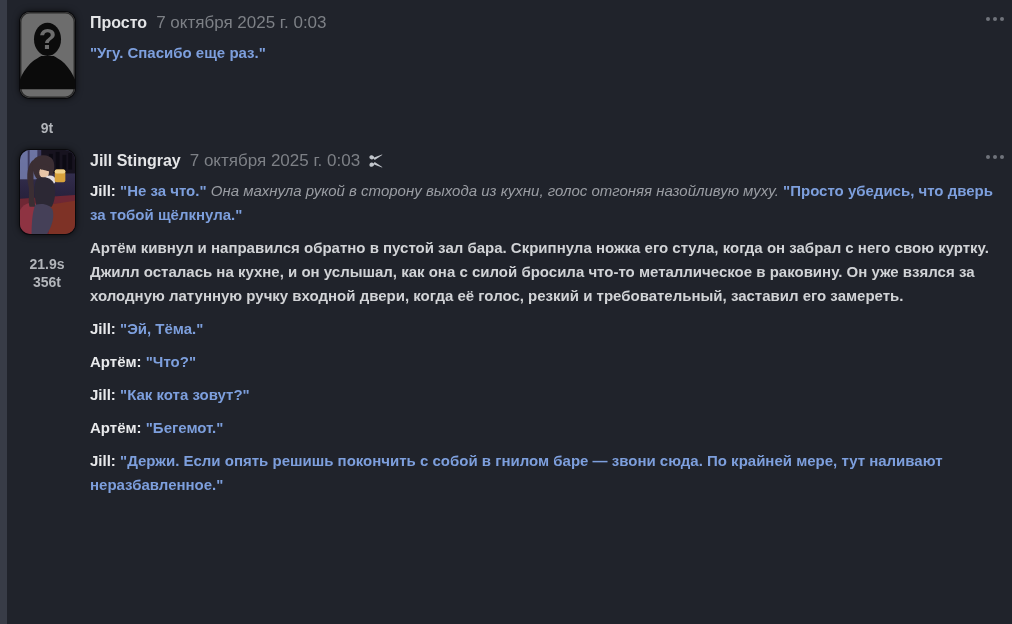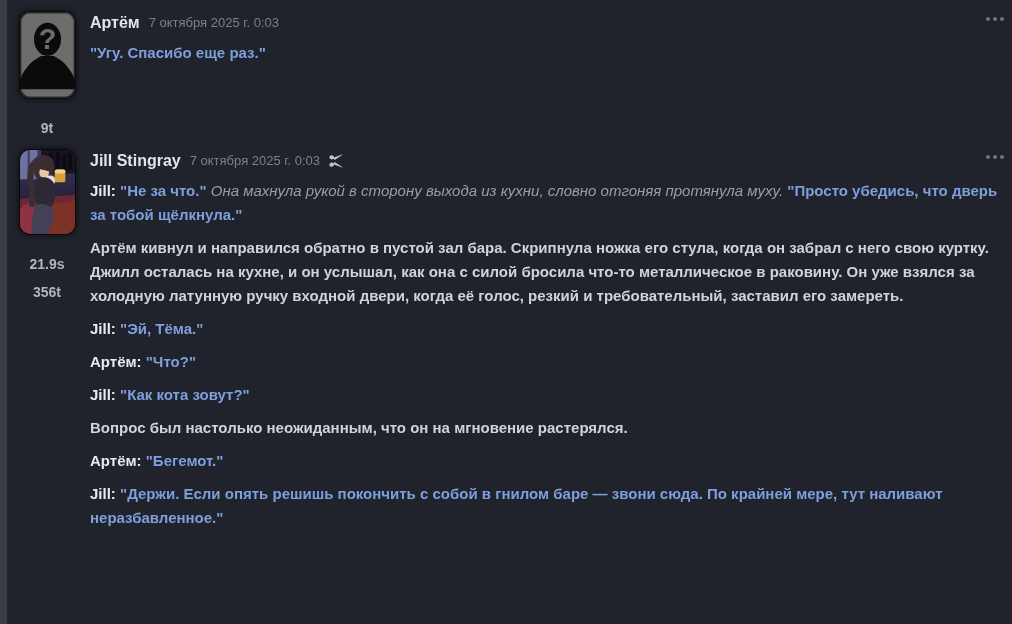--- a/index.html
+++ b/index.html
@@ -31,31 +31,31 @@
     border:1px solid rgba(0,0,0,.55);
     background:#14151b;
   }
   .avatar svg { display:block; width:100%; height:100%; }
   .avatar.jill { height:86px; }
   .badge {
     margin-top:21px;
     color:#b2b5ba; font-size:14px; font-weight:700; line-height:16px;
     text-align:center;
   }
-  .badge + .badge { margin-top:12px;text-align:right; }
+  .badge + .badge { margin-top:2px;text-align:right; }
   .msg-body { flex:1 1 auto; min-width:0; padding-top:2px; }
   .msg-header {
     height:20px; line-height:20px; margin-bottom:8px;
     display:flex; align-items:center; white-space:nowrap;
   }
   .author {
     color:#e4e5e7; font-size:16px; font-weight:700;
   }
   .timestamp {
-    color:#7d8086; font-size:13px; font-weight:400; margin-left:9px;
+    color:#7d8086; font-size:17px; font-weight:400; margin-left:9px;
   }
   .model-icon { margin-left:8px; display:inline-flex; align-items:center; }
   .model-icon svg { display:block; }
   .para {
     color:#d1d3d6; font-size:15px; font-weight:600; line-height:24px;
     margin:0 0 9px 0;
   }
   .para:last-child { margin-bottom:0; }
   .r-plain  { color:#d1d3d6; }
   .r-quote  { color:#7d9fdd; font-weight:700; }
@@ -84,21 +84,21 @@
     <rect x="0" y="0" width="57" height="88" fill="none" stroke="#2b2b2b" stroke-width="3" rx="10"></rect>
     <ellipse cx="28.5" cy="28" rx="14" ry="17" fill="#0b0b0b"></ellipse>
     <path d="M-2 74 C6 52 17 48 22 45 L35 45 C40 48 51 52 59 74 L59 79 L-2 79 Z" fill="#0b0b0b"></path>
     <text x="28.5" y="38" text-anchor="middle" font-size="30" font-weight="bold" fill="#6d6d6d" font-family="'Liberation Sans','DejaVu Sans',sans-serif">?</text>
   </svg>
 </div>
         <div class="badge">9t</div>
       </div>
       <div class="msg-body">
         <div class="msg-header">
-          <span class="author">Артём</span>
+          <span class="author">Просто</span>
           <span class="timestamp">7 октября 2025 г. 0:03</span>
         </div>
         <p class="para"><span class="r-quote">"Угу. Спасибо еще раз."</span></p>
       </div>
       <button class="dots-btn">
         <span></span>
         <span></span>
         <span></span>
       </button>
     </div>
@@ -142,26 +142,25 @@
         <div class="msg-header">
           <span class="author">Jill Stingray</span>
           <span class="timestamp">7 октября 2025 г. 0:03</span>
           <span class="model-icon">
   <svg width="16" height="14" viewBox="0 0 16 14" xmlns="http://www.w3.org/2000/svg" fill="#c2c6cc">
     <path d="M3.1 1.2 C1.4 1.5 0.9 3.4 1.9 4.6 C2.9 5.8 4.8 5.6 5.6 4.4 L6.7 5.9 L14.2 1.1 C14.5 0.9 14.3 0.5 14.0 0.6 L6.1 3.4 C5.9 2.0 4.7 0.9 3.1 1.2 Z"></path>
     <path d="M5.6 9.6 C4.8 8.4 2.9 8.2 1.9 9.4 C0.9 10.6 1.4 12.5 3.1 12.8 C4.7 13.1 5.9 12.0 6.1 10.6 L14.0 13.4 C14.3 13.5 14.5 13.1 14.2 12.9 L6.7 8.1 Z"></path>
   </svg>
 </span>
         </div>
-        <p class="para"><span class="r-name">Jill: </span><span class="r-quote">"Не за что."</span><span class="r-plain"> </span><span class="r-italic">Она махнула рукой в сторону выхода из кухни, словно отгоняя протянула муху.</span><span class="r-plain"> </span><span class="r-quote">"Просто убедись, что дверь за тобой щёлкнула."</span></p>
+        <p class="para"><span class="r-name">Jill: </span><span class="r-quote">"Не за что."</span><span class="r-plain"> </span><span class="r-italic">Она махнула рукой в сторону выхода из кухни, голос отгоняя назойливую муху.</span><span class="r-plain"> </span><span class="r-quote">"Просто убедись, что дверь за тобой щёлкнула."</span></p>
         <p class="para"><span class="r-plain">Артём кивнул и направился обратно в пустой зал бара. Скрипнула ножка его стула, когда он забрал с него свою куртку. Джилл осталась на кухне, и он услышал, как она с силой бросила что-то металлическое в раковину. Он уже взялся за холодную латунную ручку входной двери, когда её голос, резкий и требовательный, заставил его замереть.</span></p>
         <p class="para"><span class="r-name">Jill: </span><span class="r-quote">"Эй, Тёма."</span></p>
         <p class="para"><span class="r-name">Артём: </span><span class="r-quote">"Что?"</span></p>
         <p class="para"><span class="r-name">Jill: </span><span class="r-quote">"Как кота зовут?"</span></p>
-        <p class="para"><span class="r-plain">Вопрос был настолько неожиданным, что он на мгновение растерялся.</span></p>
         <p class="para"><span class="r-name">Артём: </span><span class="r-quote">"Бегемот."</span></p>
         <p class="para"><span class="r-name">Jill: </span><span class="r-quote">"Держи. Если опять решишь покончить с собой в гнилом баре — звони сюда. По крайней мере, тут наливают неразбавленное."</span></p>
       </div>
       <button class="dots-btn">
         <span></span>
         <span></span>
         <span></span>
       </button>
     </div>
   </div>

